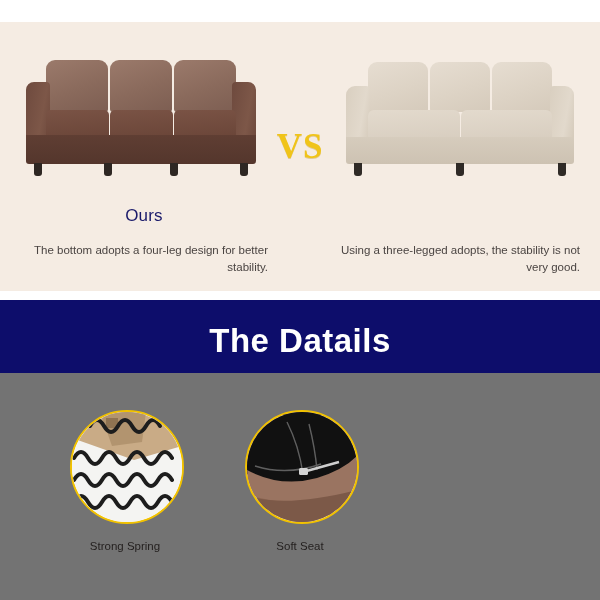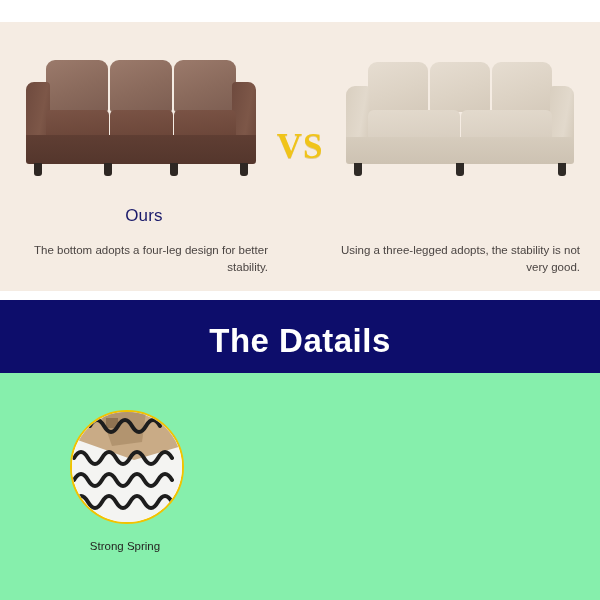--- a/index.html
+++ b/index.html
@@ -160,21 +160,21 @@
     letter-spacing: 0.5px;
   }
 
   
   .details {
     position: absolute;
     left: 0;
     top: 373px;
     width: 600px;
     height: 227px;
-    background: #86efac;
+    background: #737373;
   }
 
   .detail-item {
     position: absolute;
     top: 37px;
     width: 150px;
   }
   .di-1 { left: 50px; }
   .di-2 { left: 225px; }
   .di-3 { left: 400px; }
@@ -269,16 +269,34 @@
             <path d="M2 46 q7 -12 14 0 q7 12 14 0 q7 -12 14 0 q7 12 14 0 q7 -12 14 0 q7 12 14 0 q7 -12 14 0"></path>
             <path d="M2 68 q7 -12 14 0 q7 12 14 0 q7 -12 14 0 q7 12 14 0 q7 -12 14 0 q7 12 14 0 q7 -12 14 0"></path>
             <path d="M2 90 q7 -12 14 0 q7 12 14 0 q7 -12 14 0 q7 12 14 0 q7 -12 14 0 q7 12 14 0 q7 -12 14 0"></path>
             <path d="M18 14 q7 -12 14 0 q7 12 14 0 q7 -12 14 0 q7 12 14 0 q7 -12 14 0"></path>
           </g>
         </svg>
       </div>
       <div class="detail-caption">Strong Spring</div>
     </div>
 
+    <div class="detail-item di-2">
+      <div class="detail-circle">
+        <svg width="110" height="110" viewBox="0 0 110 110">
+          <rect x="0" y="0" width="110" height="110" fill="#8a6552"></rect>
+          <path d="M0 0 H110 V46 Q86 66 60 70 Q28 74 0 62 Z" fill="#111111"></path>
+          <path d="M0 58 Q34 76 70 66 Q96 58 110 44 V78 Q80 92 40 90 Q14 88 0 82 Z" fill="#9a7461"></path>
+          <path d="M0 84 Q40 96 110 78 V110 H0 Z" fill="#7c5948"></path>
+          <g stroke="#6e6e6e" stroke-width="1.4" fill="none" opacity="0.85">
+            <path d="M8 54 Q40 64 74 52"></path>
+            <path d="M40 10 Q52 34 56 62"></path>
+            <path d="M62 12 Q68 36 70 58"></path>
+          </g>
+          <path d="M56 60 L92 50" stroke="#cfcfcf" stroke-width="2.5" fill="none"></path>
+          <rect x="52" y="56" width="9" height="7" rx="1.5" fill="#d4d4d4"></rect>
+        </svg>
+      </div>
+      <div class="detail-caption">Soft Seat</div>
+    </div>
 
 
   </div>
 </div>
 
 </body></html>

